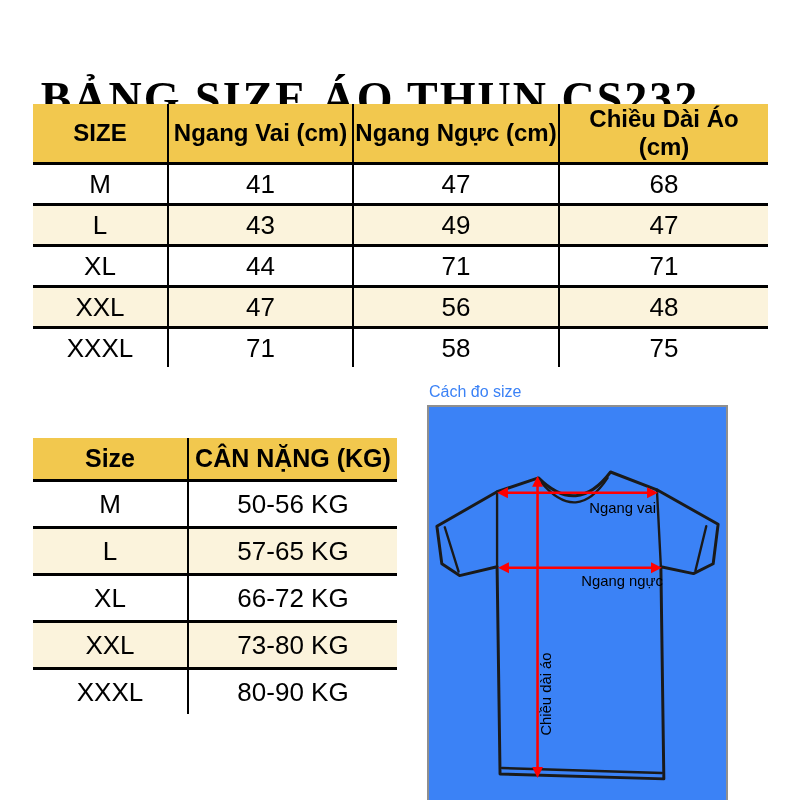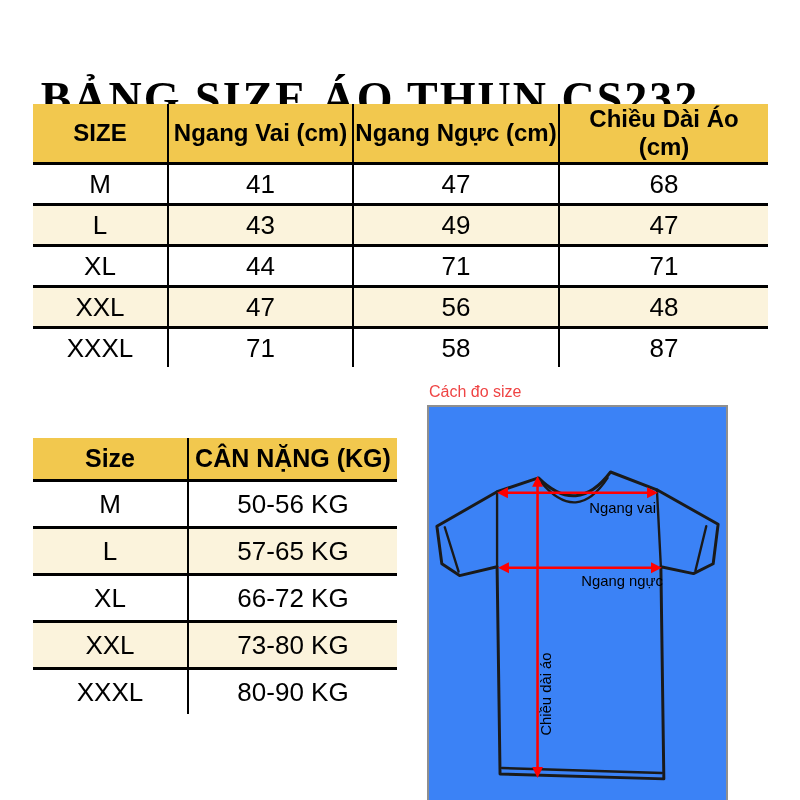--- a/index.html
+++ b/index.html
@@ -26,21 +26,21 @@
   
   .size-table{position:absolute;left:33px;top:104px;width:735px;}
   .size-table th{height:33px;font-size:24px;}
   .size-table td{height:36px;font-size:26px;}
   
   .weight-table{position:absolute;left:33px;top:438px;width:364px;}
   .weight-table th{height:39px;font-size:25px;}
   .weight-table td{height:42px;font-size:26px;}
   
   .diagram-caption{
-    position:absolute;left:429px;top:383px;font-size:16px;color:#ef4444;
+    position:absolute;left:429px;top:383px;font-size:16px;color:#3b82f6;
   }
   .diagram-box{
     position:absolute;left:427px;top:405px;width:301px;height:431px;
     border:2px solid #8f8f8f;box-sizing:border-box;background:#3b82f6;
   }
   .diagram-box svg{display:block;width:100%;height:100%;}
   .shirt-line{fill:none;stroke:#1a1a1a;stroke-width:3;stroke-linejoin:round;stroke-linecap:round;}
   .shirt-thin{fill:none;stroke:#1a1a1a;stroke-width:2.4;stroke-linecap:round;}
   .arrow-line{fill:none;stroke:#FF0000;stroke-width:2.6;}
   .arrow-head{fill:#FF0000;stroke:none;}
@@ -88,21 +88,21 @@
     <tr>
       <td>XXL</td>
       <td>47</td>
       <td>56</td>
       <td>48</td>
     </tr>
     <tr>
       <td>XXXL</td>
       <td>71</td>
       <td>58</td>
-      <td>87</td>
+      <td>75</td>
     </tr>
   </tbody>
 </table>
 
 <table class="weight-table">
   <colgroup>
       <col style="width:155px">
       <col style="width:209px">
     </colgroup>
   <thead>

